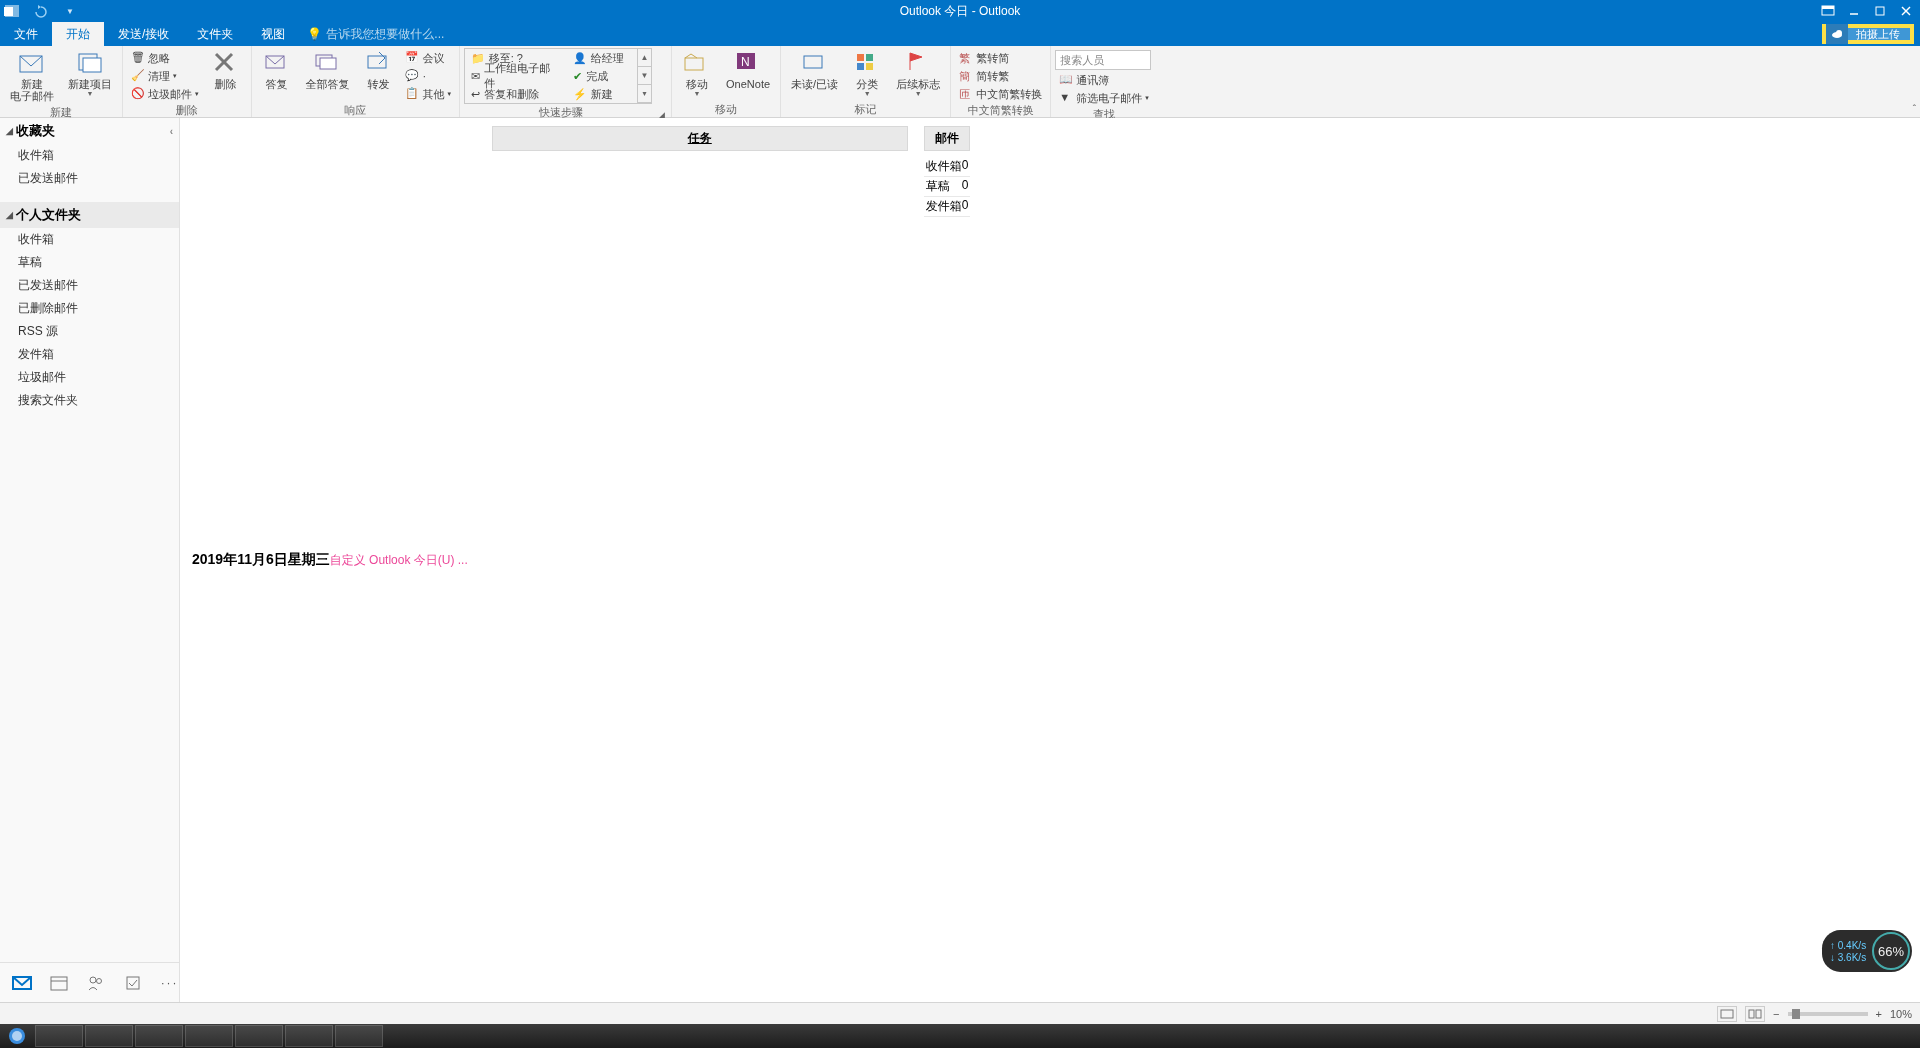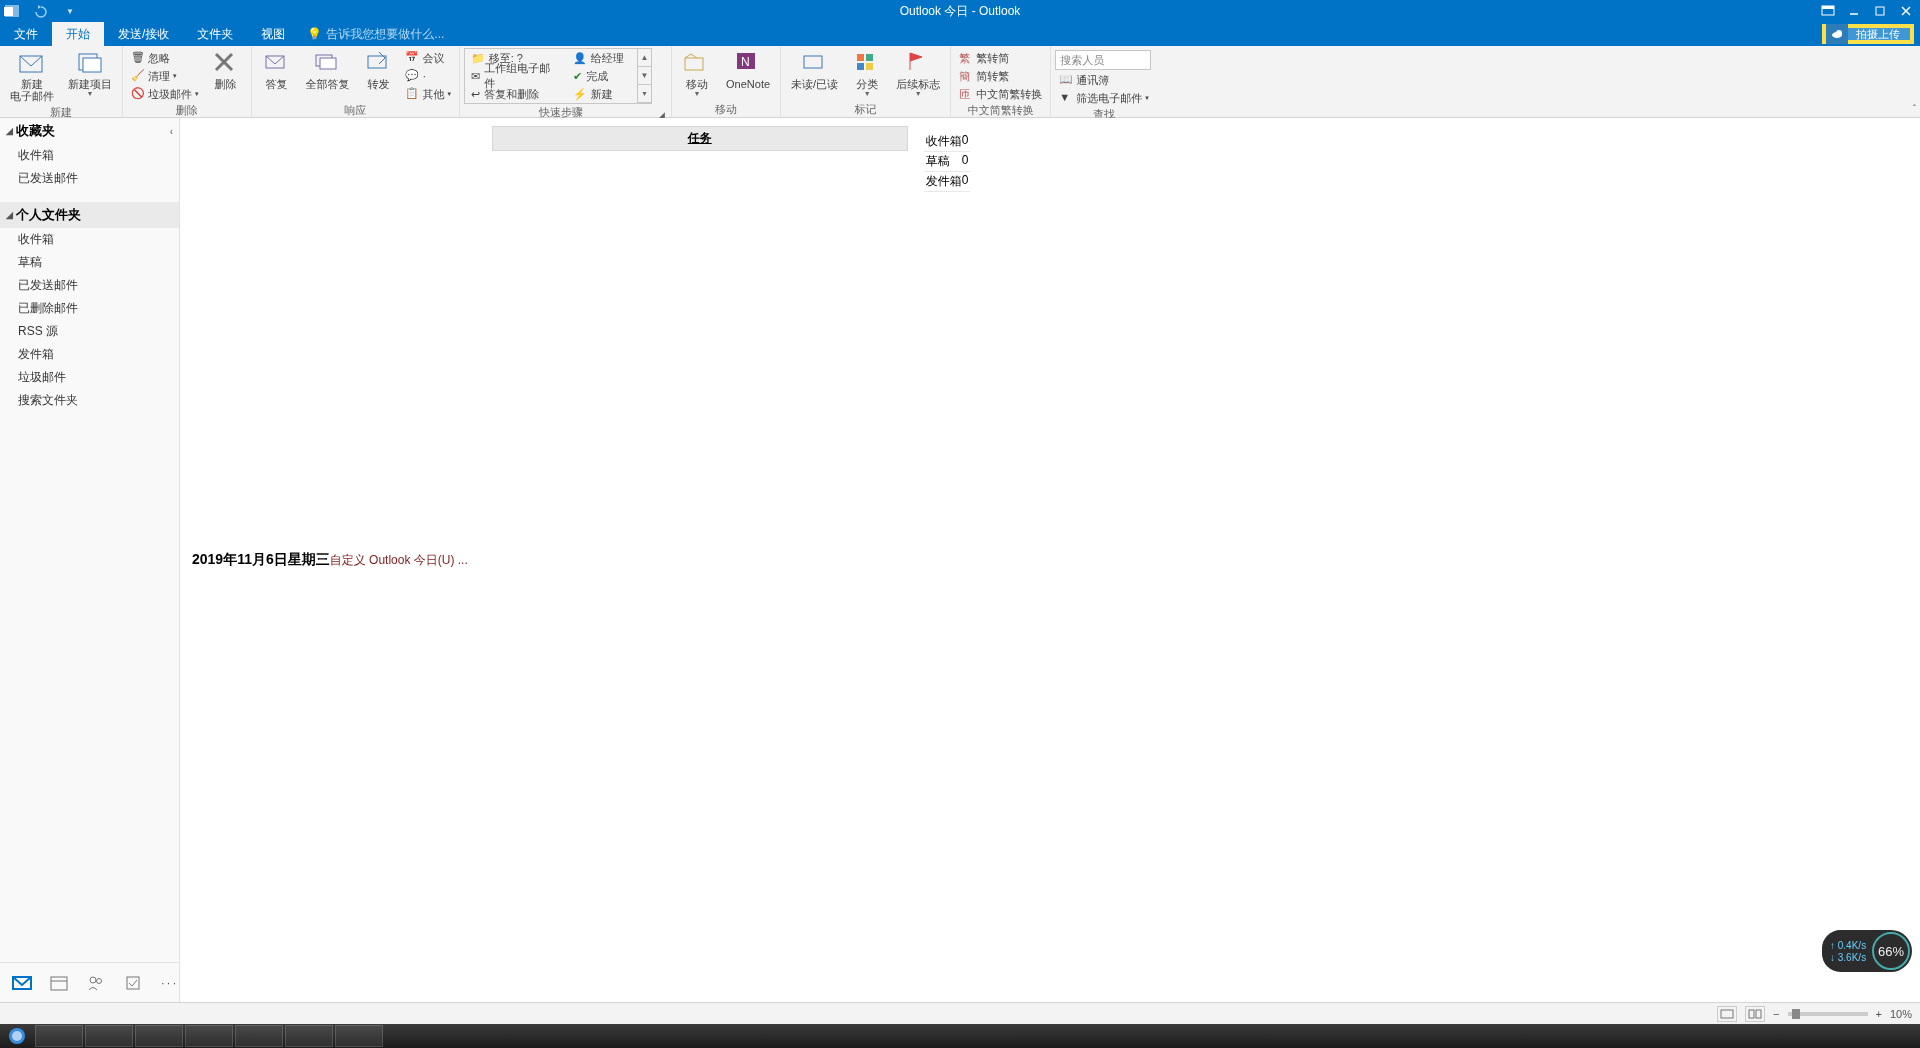--- a/index.html
+++ b/index.html
@@ -52,21 +52,21 @@
 .sidebar-section-header .collapse-arrow { margin-left:auto; font-size:10px; color:#888; }
 .sidebar-item { padding: 3px 6px 3px 18px; font-size: 12px; color: #333; cursor: pointer; }
 .sidebar-group-highlight { background: #eaeaea; }
 .nav-strip { height: 40px; border-top:1px solid #e1e1e1; display:flex; align-items:center; gap:18px; padding-left:12px; background:#f9f9f9; }
 .nav-strip .nav-icon { width:20px; height:20px; display:flex; align-items:center; justify-content:center; cursor:pointer; color:#555; }
 .nav-strip .nav-icon.active { color:#0173c7; }
 
 .main { flex: 1; background: #fff; display: flex; flex-direction: row; position:relative;text-align:center; }
 .main-header { display: flex; align-items: center; padding: 4px 12px; }
 .date-text { font-weight: bold; font-size: 14px; }
-.customize-link { margin-left: auto; font-size: 12px; color: #7f1d1d; cursor:pointer; }
+.customize-link { margin-left: auto; font-size: 12px; color: #ec4899; cursor:pointer; }
 .panels { display:flex; gap: 16px; padding: 8px 12px; }
 .panel { display:flex; flex-direction:column; }
 .panel-header { background: #e9e9e9; border: 1px solid #d8d8d8; font-weight: bold; padding: 3px 8px; font-size: 12px; }
 .panel.calendar { width: 580px; }
 .panel.tasks { width: 416px; text-decoration: underline; }
 .panel.mail { flex:1; }
 .mail-rows { margin-top: 6px; }
 .mail-row { display:flex; justify-content:space-between; border-bottom:1px solid #e8e8e8; padding:1px 2px; font-size:12px; }
 
 
@@ -465,20 +465,21 @@
   <div class="main">
     <div class="main-header">
       <span class="date-text">2019年11月6日星期三</span>
       <span class="customize-link">自定义 Outlook 今日(U) ...</span>
     </div>
     <div class="panels">
       <div class="panel tasks">
         <div class="panel-header">任务</div>
       </div>
       <div class="panel mail">
+        <div class="panel-header">邮件</div>
         <div class="mail-rows">
           <div class="mail-row">
               <span>收件箱</span>
               <span>0</span>
             </div>
           <div class="mail-row">
               <span>草稿</span>
               <span>0</span>
             </div>
           <div class="mail-row">

